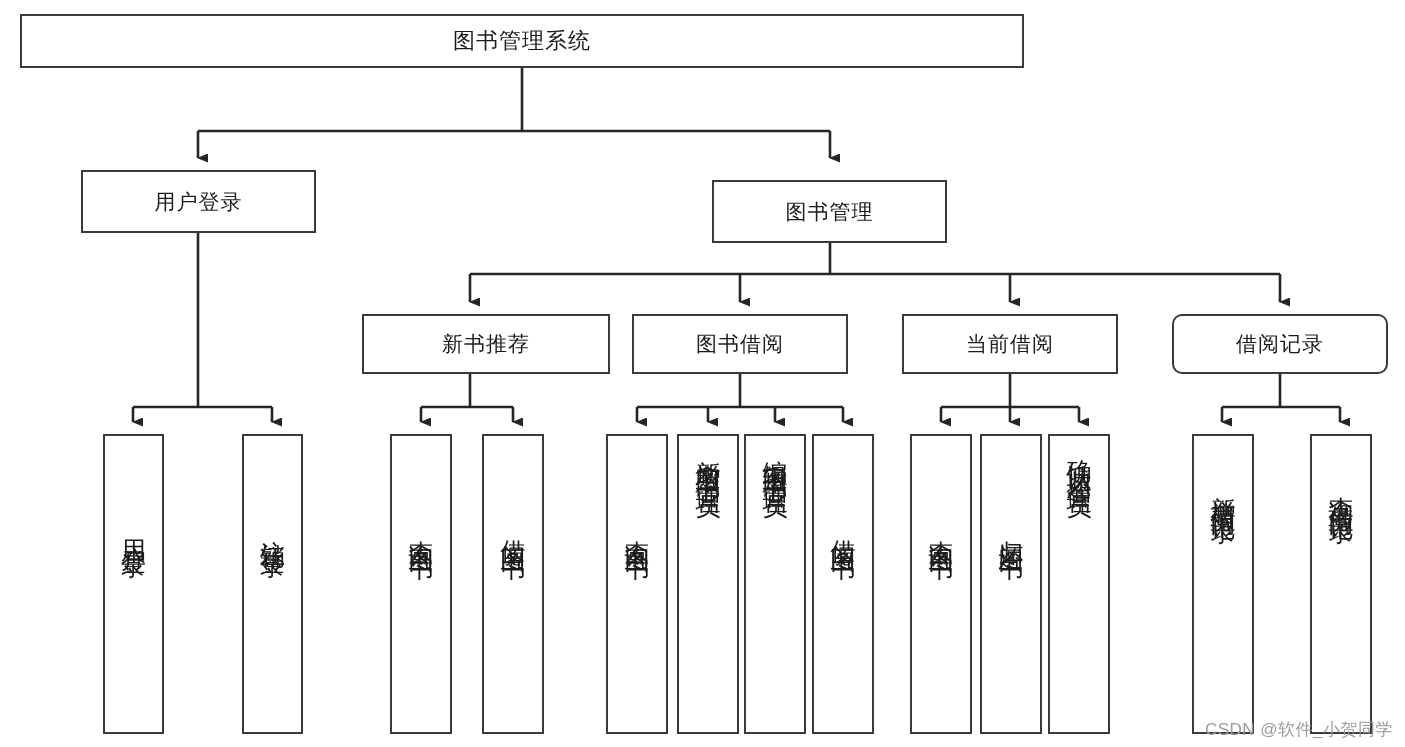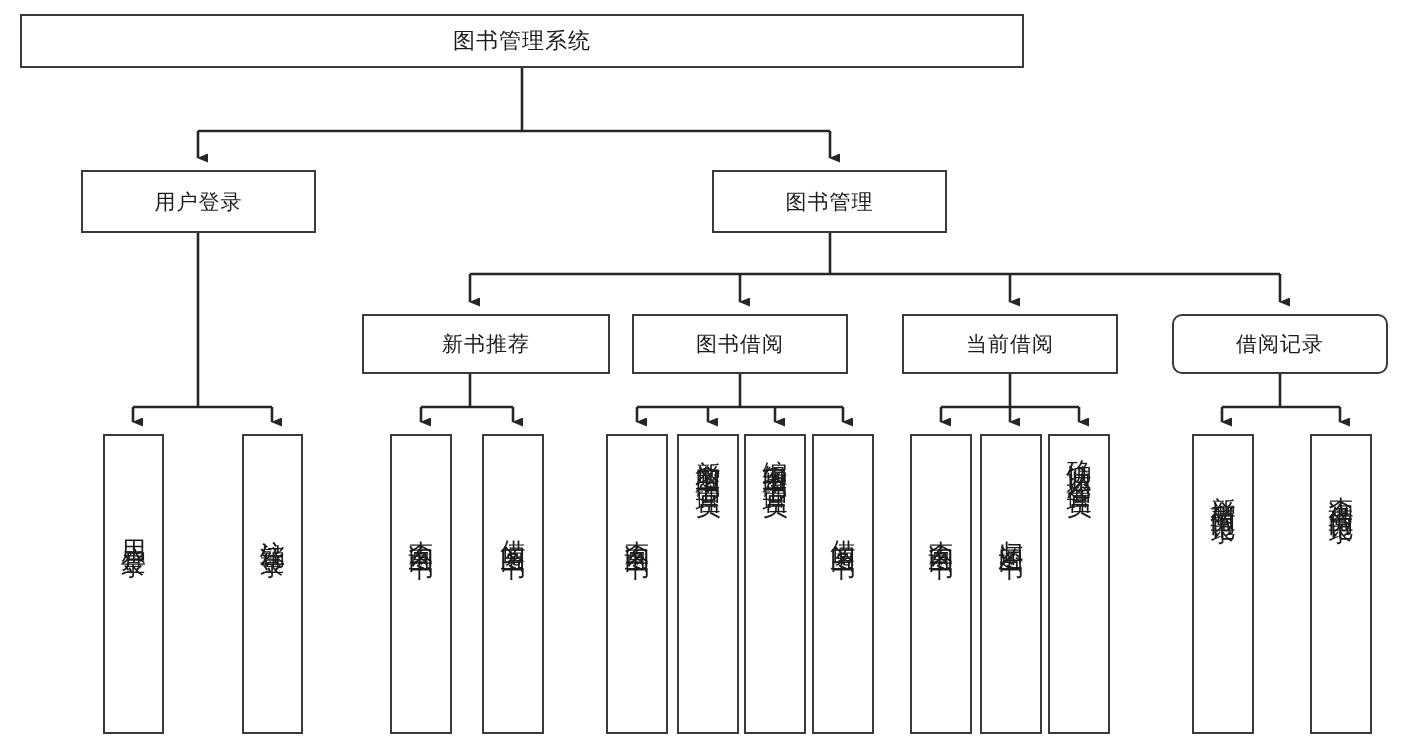--- a/index.html
+++ b/index.html
@@ -120,21 +120,21 @@
   </svg>
 
   <div class="node h-node root" style="left:20px;top:14px;width:1004px;height:54px;">
     <span class="lbl">图书管理系统</span>
   </div>
 
   <div class="node h-node" style="left:81px;top:170px;width:235px;height:63px;">
     <span class="lbl">用户登录</span>
   </div>
 
-  <div class="node h-node" style="left:712px;top:170px;width:235px;height:63px;">
+  <div class="node h-node" style="left:712px;top:180px;width:235px;height:63px;">
     <span class="lbl">图书管理</span>
   </div>
 
   <div class="node h-node" style="left:362px;top:314px;width:248px;height:60px;">
     <span class="lbl">新书推荐</span>
   </div>
 
   <div class="node h-node" style="left:632px;top:314px;width:216px;height:60px;">
     <span class="lbl">图书借阅</span>
   </div>
@@ -192,14 +192,15 @@
   </div>
 
   <div class="node v-node center" style="left:1192px;top:434px;width:62px;height:300px;padding-top:40px;">
     <span class="lbl">新增借阅记录</span>
   </div>
 
   <div class="node v-node center" style="left:1310px;top:434px;width:62px;height:300px;padding-top:40px;">
     <span class="lbl">查询借阅记录</span>
   </div>
 
+  <div class="watermark">CSDN @软件_小贺同学</div>
 
 </div>
 
 </body></html>

